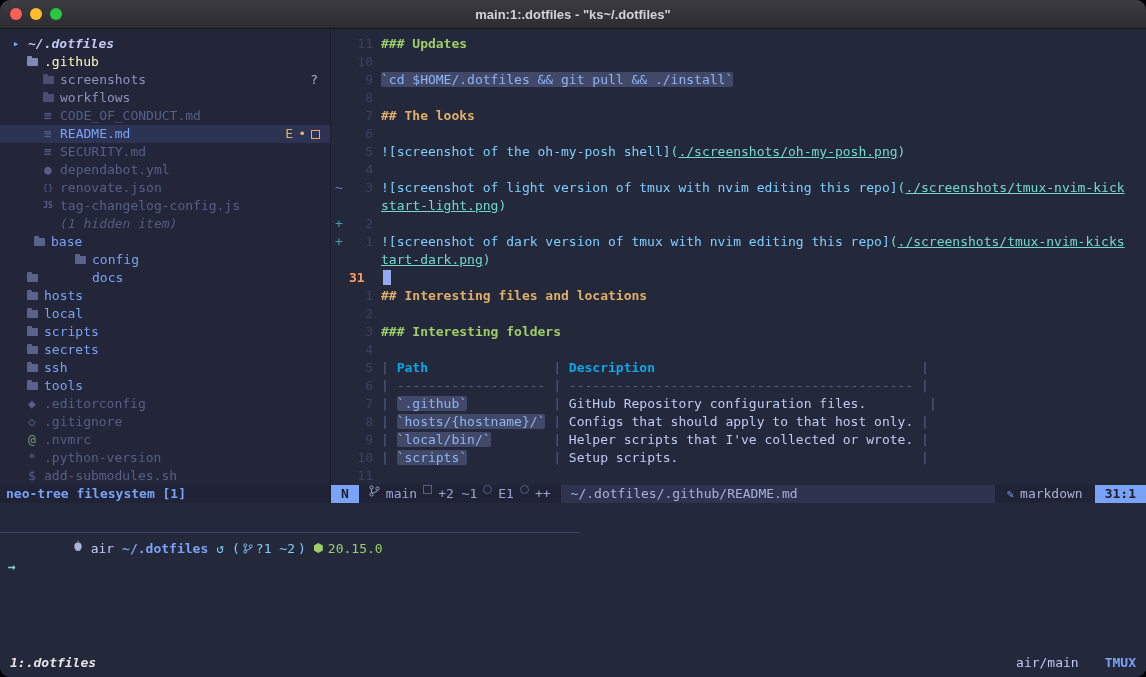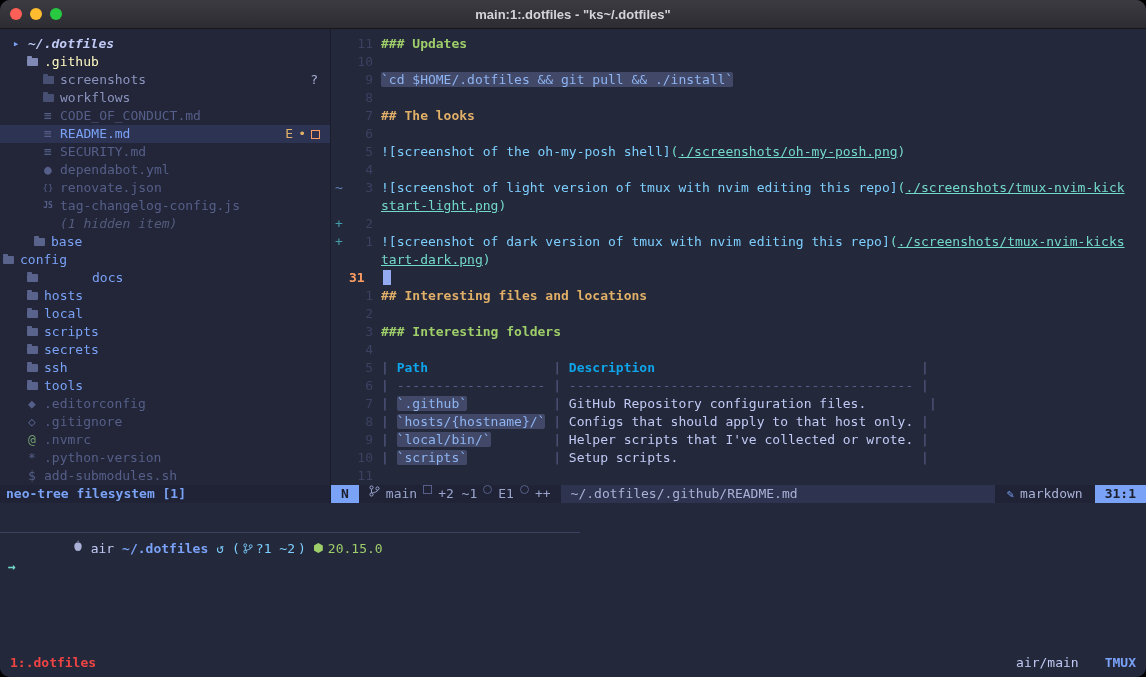--- a/index.html
+++ b/index.html
@@ -83,21 +83,21 @@
   .p-sync{color:#7dcfff;}
   .p-git{color:#7dcfff;display:inline-flex;align-items:center;gap:3px;}
   .p-node{color:#9ece6a;display:inline-flex;align-items:center;gap:5px;}
   .hex{width:9px;height:10px;background:#9ece6a;display:inline-block;
     clip-path:polygon(50% 0%,100% 25%,100% 75%,50% 100%,0% 75%,0% 25%);}
   .p-arrow{position:absolute;top:56px;left:8px;color:#73daca;font-weight:bold;}
 
   
   .tmuxbar{position:absolute;left:0;right:0;bottom:0;height:30px;display:flex;align-items:center;
     padding:0 10px;font-size:13px;background:#24283b;}
-  .tm-left{color:#ef4444;font-weight:bold;}
+  .tm-left{color:#e5e5e5;font-weight:bold;font-style:italic;}
   .tm-right{margin-left:auto;display:flex;align-items:center;gap:26px;}
   .tm-session{color:#c0caf5;}
   .tm-badge{color:#7aa2f7;font-weight:bold;}
 </style>
 </head>
 <body>
 
 <div class="window">
 
   <div class="titlebar">
@@ -117,21 +117,21 @@
           <div class="tree-row" style="padding-left: 40px;"><span class="ticon"><span class="folder muted"></span></span><span class="lbl st-dir-muted">screenshots</span><span class="tbadge">?</span></div>
           <div class="tree-row" style="padding-left: 40px;"><span class="ticon"><span class="folder muted"></span></span><span class="lbl st-dir-muted">workflows</span></div>
           <div class="tree-row" style="padding-left: 40px;"><span class="ticon g-markdown">≡</span><span class="lbl st-file">CODE_OF_CONDUCT.md</span></div>
           <div class="tree-row selected" style="padding-left: 40px;"><span class="ticon g-markdown">≡</span><span class="lbl st-file-selected">README.md</span><span class="tmarkers"><span class="mk">E</span><span class="mk">•</span><span class="mk-square"></span></span></div>
           <div class="tree-row" style="padding-left: 40px;"><span class="ticon g-markdown">≡</span><span class="lbl st-file">SECURITY.md</span></div>
           <div class="tree-row" style="padding-left: 40px;"><span class="ticon g-yaml">●</span><span class="lbl st-file">dependabot.yml</span></div>
           <div class="tree-row" style="padding-left: 40px;"><span class="ticon g-json">{}</span><span class="lbl st-file">renovate.json</span></div>
           <div class="tree-row" style="padding-left: 40px;"><span class="ticon g-js">JS</span><span class="lbl st-file">tag-changelog-config.js</span></div>
           <div class="tree-row" style="padding-left: 40px;"><span class="ticon"></span><span class="lbl st-hidden">(1 hidden item)</span></div>
           <div class="tree-row" style="padding-left: 31px;"><span class="ticon"><span class="folder"></span></span><span class="lbl st-dir">base</span></div>
-          <div class="tree-row" style=""><span class="ticon"><span class="folder"></span></span><span class="lbl st-dir">config</span></div>
+          <div class="tree-row" style="padding-left: 24px; margin-left: 48px;"><span class="ticon"><span class="folder"></span></span><span class="lbl st-dir">config</span></div>
           <div class="tree-row" style="padding-left: 24px; gap: 48px;"><span class="ticon"><span class="folder"></span></span><span class="lbl st-dir">docs</span></div>
           <div class="tree-row" style="padding-left: 24px;"><span class="ticon"><span class="folder"></span></span><span class="lbl st-dir">hosts</span></div>
           <div class="tree-row" style="padding-left: 24px;"><span class="ticon"><span class="folder"></span></span><span class="lbl st-dir">local</span></div>
           <div class="tree-row" style="padding-left: 24px;"><span class="ticon"><span class="folder"></span></span><span class="lbl st-dir">scripts</span></div>
           <div class="tree-row" style="padding-left: 24px;"><span class="ticon"><span class="folder"></span></span><span class="lbl st-dir">secrets</span></div>
           <div class="tree-row" style="padding-left: 24px;"><span class="ticon"><span class="folder"></span></span><span class="lbl st-dir">ssh</span></div>
           <div class="tree-row" style="padding-left: 24px;"><span class="ticon"><span class="folder"></span></span><span class="lbl st-dir">tools</span></div>
           <div class="tree-row" style="padding-left: 24px;"><span class="ticon g-config">◆</span><span class="lbl st-file">.editorconfig</span></div>
           <div class="tree-row" style="padding-left: 24px;"><span class="ticon g-git">◇</span><span class="lbl st-file">.gitignore</span></div>
           <div class="tree-row" style="padding-left: 24px;"><span class="ticon g-node">@</span><span class="lbl st-file">.nvmrc</span></div>

